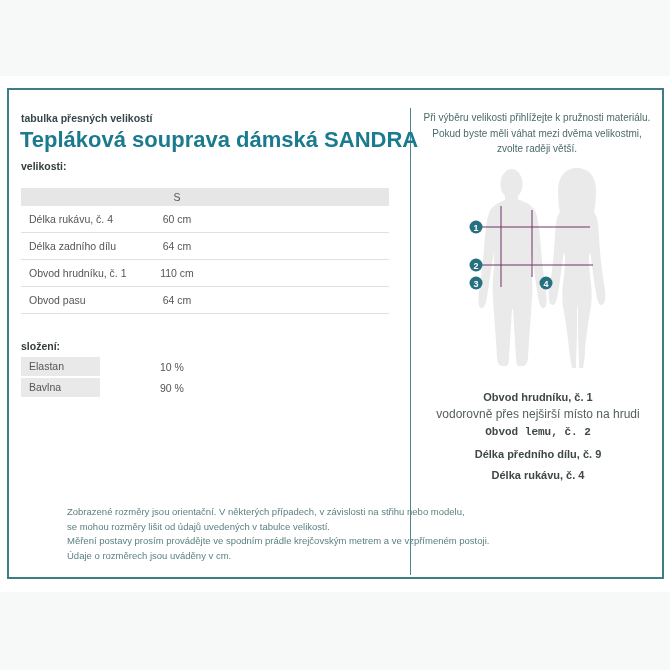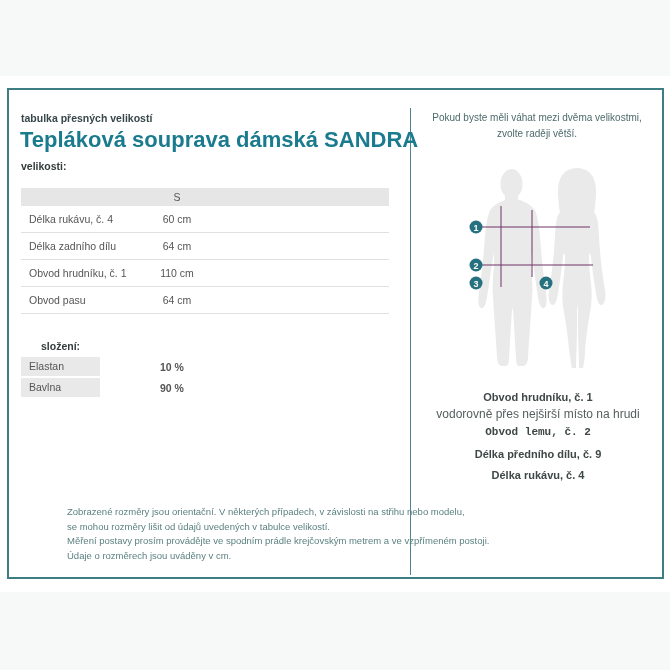--- a/index.html
+++ b/index.html
@@ -6,32 +6,32 @@
   body{background:#f7f9f9;font-family:"Liberation Sans", sans-serif;}
   .page{position:relative;width:670px;height:670px;background:#f7f9f9;overflow:hidden;}
   .white-band{position:absolute;left:0;top:76px;width:670px;height:516px;background:#ffffff;}
   .box{position:absolute;left:7px;top:88px;width:653px;height:487px;border:2px solid #3c7e84;background:#ffffff;}
   .divider{position:absolute;left:410px;top:108px;width:1px;height:467px;background:#4c868c;}
 
   .eyebrow{position:absolute;left:21px;top:112px;font-size:10.5px;font-weight:bold;color:#37474a;white-space:nowrap;}
   .title{position:absolute;left:20px;top:127px;font-size:22px;font-weight:bold;color:#1b7b8e;white-space:nowrap;}
   .sec-label{position:absolute;left:21px;font-size:10.5px;font-weight:bold;color:#333b3b;white-space:nowrap;}
   .sec-label.sizes{top:160px;}
-  .sec-label.comp{top:340px;margin-left:20px;}
+  .sec-label.comp{top:340px;}
 
   .size-table{position:absolute;left:21px;top:188px;width:368px;font-size:10.5px;color:#555;}
   .thead{display:flex;align-items:center;height:18px;background:#e6e6e6;}
   .trow{display:flex;align-items:center;height:26px;border-bottom:1px solid #e0e0e0;}
   .tlabel{width:118px;padding-left:8px;white-space:nowrap;}
   .tvalue{width:60px;text-align:center;white-space:nowrap;}
 
   .comp-table{position:absolute;left:21px;top:357px;font-size:10.5px;color:#555;}
   .crow{display:flex;align-items:center;height:19px;margin-bottom:2px;gap:45px;}
   .clabel{width:71px;padding-left:8px;background:#e9e9e9;height:19px;line-height:19px;white-space:nowrap;}
-  .cvalue{margin-left:15px;white-space:nowrap;font-weight:bold;}
+  .cvalue{margin-left:15px;white-space:nowrap;}
 
   .disclaimer{position:absolute;left:21px;top:505px;font-size:9.5px;line-height:14.6px;color:#5c8181;white-space:nowrap;margin-left:46px;}
 
   .intro{position:absolute;left:410px;top:110px;width:254px;text-align:center;font-size:10px;line-height:15.5px;color:#4d6a6a;white-space:nowrap;}
   .figure-svg{position:absolute;left:455px;top:160px;width:175px;height:215px;}
 
   .mlabel{position:absolute;left:411px;width:254px;text-align:center;white-space:nowrap;}
   .mlabel.b{font-size:11px;font-weight:bold;color:#3f4747;}
   .mlabel.s{font-size:12px;color:#555e5e;}
   .m1{top:391px;} .m2{top:407px;} .m3{top:426px;font-family:Liberation Mono, monospace;} .m4{top:448px;} .m5{top:469px;}
@@ -89,20 +89,21 @@
   </div>
 
   <div class="disclaimer">
     <div>Zobrazené rozměry jsou orientační. V některých případech, v závislosti na střihu nebo modelu,</div>
     <div>se mohou rozměry lišit od údajů uvedených v tabulce velikostí.</div>
     <div>Měření postavy prosím provádějte ve spodním prádle krejčovským metrem a ve vzpřímeném postoji.</div>
     <div>Údaje o rozměrech jsou uváděny v cm.</div>
   </div>
 
   <div class="intro">
+    <div>Při výběru velikosti přihlížejte k pružnosti materiálu.</div>
     <div>Pokud byste měli váhat mezi dvěma velikostmi,</div>
     <div>zvolte raději větší.</div>
   </div>
 
   <svg class="figure-svg" viewBox="455 160 175 215">
 
     <g>
       <ellipse class="sil" cx="511.5" cy="184" rx="11" ry="15"></ellipse>
       <rect class="sil" x="505" y="192" width="13" height="14"></rect>
       <path class="sil" d="M505,200

